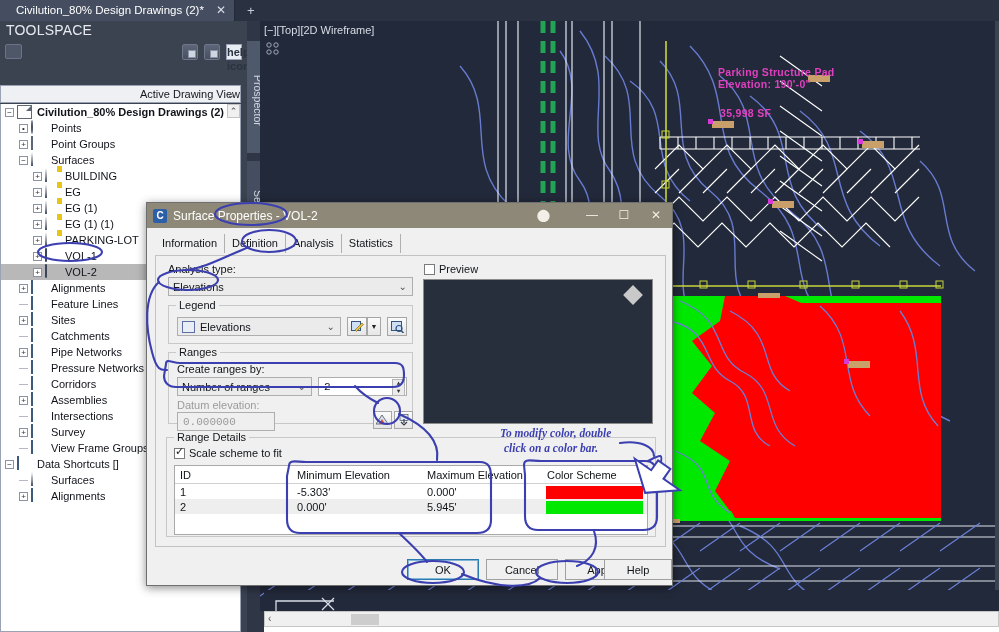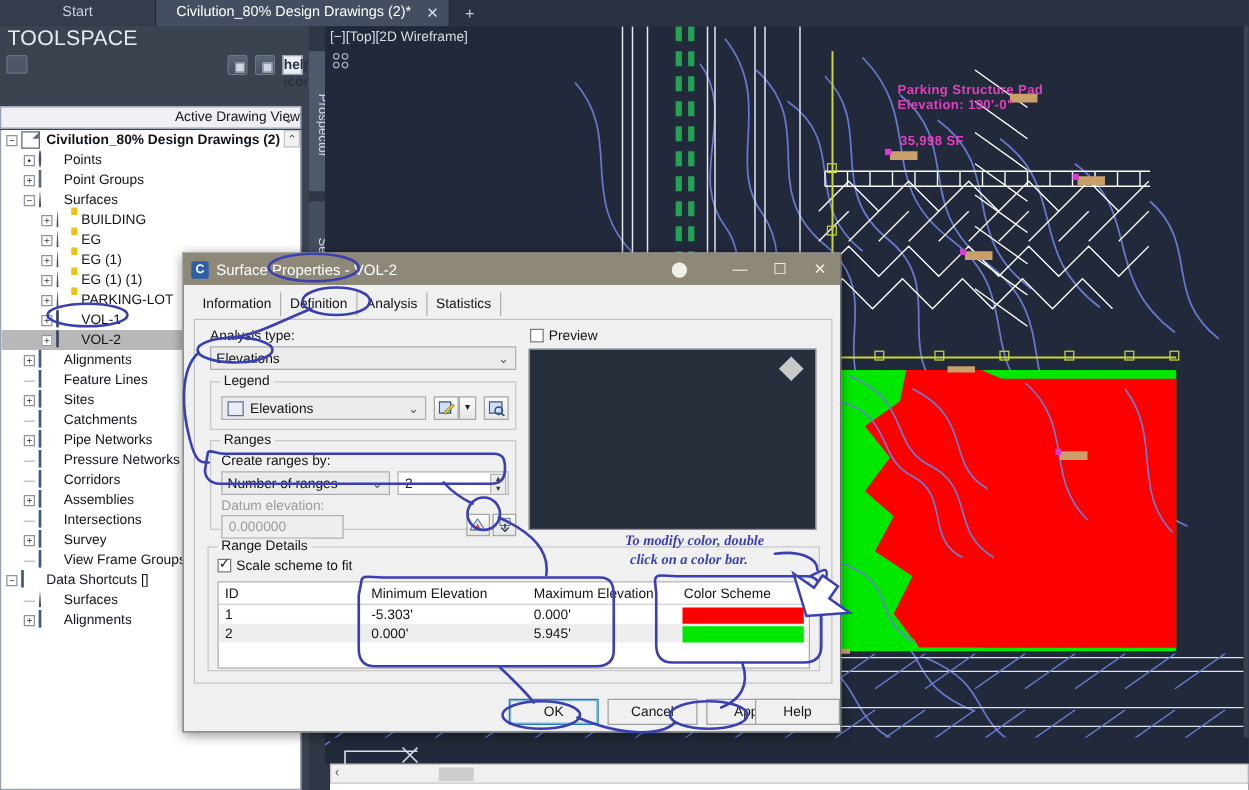--- a/index.html
+++ b/index.html
@@ -34,21 +34,21 @@
   }
   .tab.active .tclose { font-size:12px; color:#d8dde6; }
   .tabplus { color:#c9cfda; font-size:13px; padding:0 12px; line-height:21px;}
 
   
   .toolspace {
     position:absolute; left:0; top:21px; width:247px; height:611px;
     background:#3b4250;
   }
   .ts-title {
-    height:19px; line-height:19px; color:#e8ebf0; font-size:17px;
+    height:19px; line-height:19px; color:#e8ebf0; font-size:14px;
     padding-left:6px; letter-spacing:.2px;
   }
   .ts-toolbar {
     height:24px; position:relative; background:#3b4250;
   }
   .ts-icon { position:absolute; top:4px; width:16px; height:16px; }
   .icon-panel {
     background:linear-gradient(#5c6678,#47505f);
     border:1px solid #6e7789; border-radius:2px;
   }
@@ -164,21 +164,21 @@
   }
   .combo {
     background:#ebebeb; border:1px solid #aeaeae; height:19px;
     display:flex; align-items:center; padding-left:4px; font-size:11px; color:#111418;
     position:relative;
   }
   .combo .cv { color:#111418; }
   .combo .chev { position:absolute; right:5px; top:3px; color:#555; font-size:10px;}
   .textbox {
     background:#ffffff; border:1px solid #aeaeae; height:19px;
-    display:flex; align-items:center; padding-left:5px; font-size:11px; color:#111418;
+    display:flex; align-items:center; padding-left:5px; font-size:11px; color:#111418;font-family:Liberation Mono, monospace;
   }
   .textbox.dis { background:#efefef; color:#9a9a9a; }
   .spin { position:absolute; right:1px; top:1px; width:13px; height:17px;
     background:#ececec; border:1px solid #b5b5b5; display:flex; flex-direction:column;}
   .spin div{flex:1; font-size:6px; text-align:center; color:#333; line-height:8px;}
 
   .iconbtn {
     background:linear-gradient(#fbfbfb,#e6e6e6); border:1px solid #a6a6a6;
     display:flex; align-items:center; justify-content:center;
   }
@@ -210,23 +210,20 @@
     position:absolute; color:#3b3fb0; font-size:11.5px; font-style:italic;
     font-weight:bold; line-height:15px; font-family:"Liberation Serif", serif;text-align:center;
   }
 </style>
 </head>
 <body>
 
 <div class="app">
 
   <div class="tabstrip">
-    <div class="tab start">
-      <span>Start</span>
-    </div>
     <div class="tab active">
       <span>Civilution_80% Design Drawings (2)*</span>
       <span class="tclose">✕</span>
     </div>
     <div class="tabplus">+</div>
   </div>
 
   <div class="toolspace">
     <div class="ts-title">TOOLSPACE</div>
 

